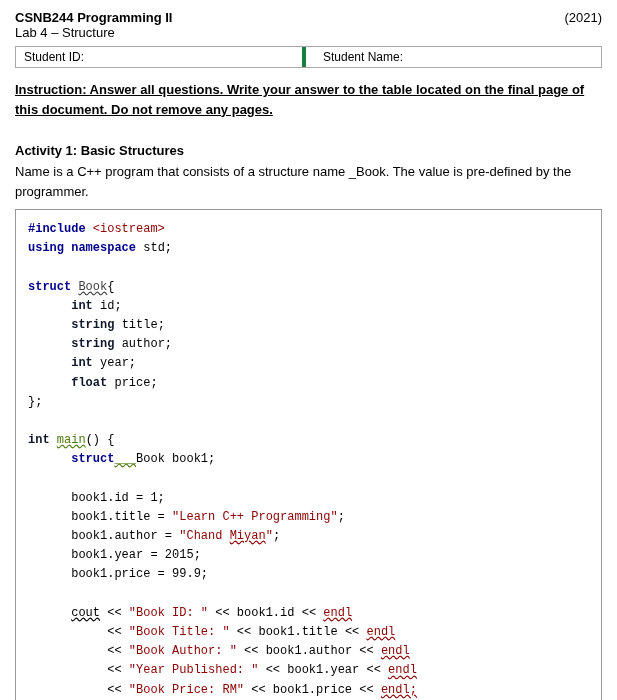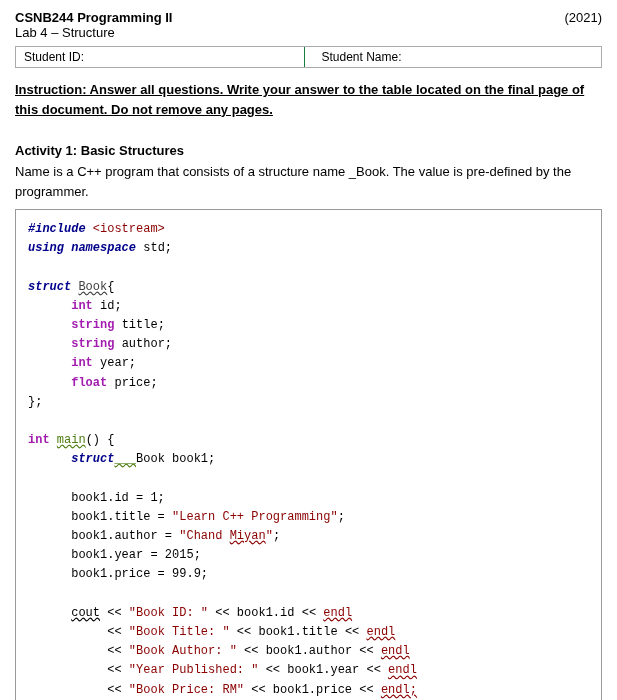--- a/index.html
+++ b/index.html
@@ -31,21 +31,21 @@
     }
     .student-info-row {
       display: flex;
       border: 1px solid #aaa;
       margin-bottom: 12px;
     }
     .student-info-cell {
       padding: 3px 8px;
       font-size: 12px;
       flex: 1;
-      border-right: 1px solid #15803d;
+      border-right: 4px solid #15803d;
     }
     .student-info-cell:last-child {
       border-right: none;
     }
     .instruction {
       font-size: 13px;
       margin-bottom: 24px;
       line-height: 1.5;
     }
     .instruction span {
@@ -65,25 +65,25 @@
     .code-block {
       border: 1px solid #999;
       padding: 10px 12px;
       font-family: 'Courier New', Courier, monospace;
       font-size: 12px;
       line-height: 1.6;
       background: #fff;
       margin-bottom: 10px;
       white-space: pre;
     }
-    .kw { color: #00008B; font-weight: bold; font-style: italic; }
+    .kw { color: #00008B; font-weight: bold; }
     .struct-name { color: #404040; text-decoration: underline wavy; }
     .string-val { color: #8B0000; }
     .fn-name { color: #4d7c0f; text-decoration: underline wavy; }
-    .type { color: #a21caf; font-weight: bold; }
+    .type { color: #0f172a; font-weight: bold; }
     .cout-kw { color: #000; text-decoration: underline wavy; }
     .endl-kw { color: #8B0000; text-decoration: underline wavy; }
   </style>
 </head>
 <body>
 
 <div class="header-row">
   <div>
     <div class="header-title">CSNB244 Programming II</div>
     <div class="header-lab">Lab 4 – Structure</div>

